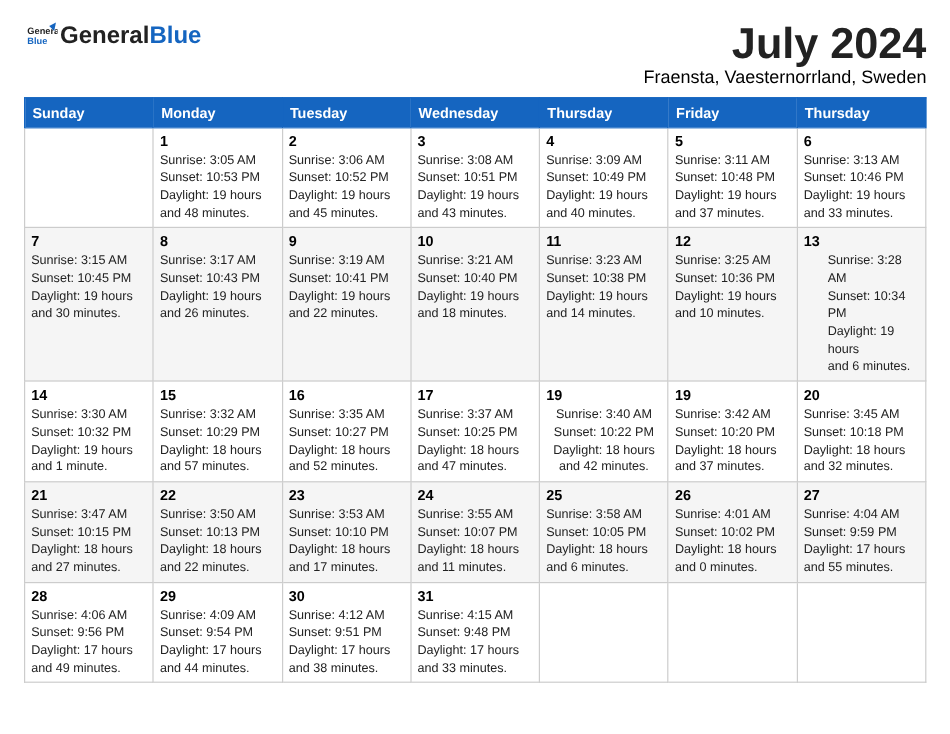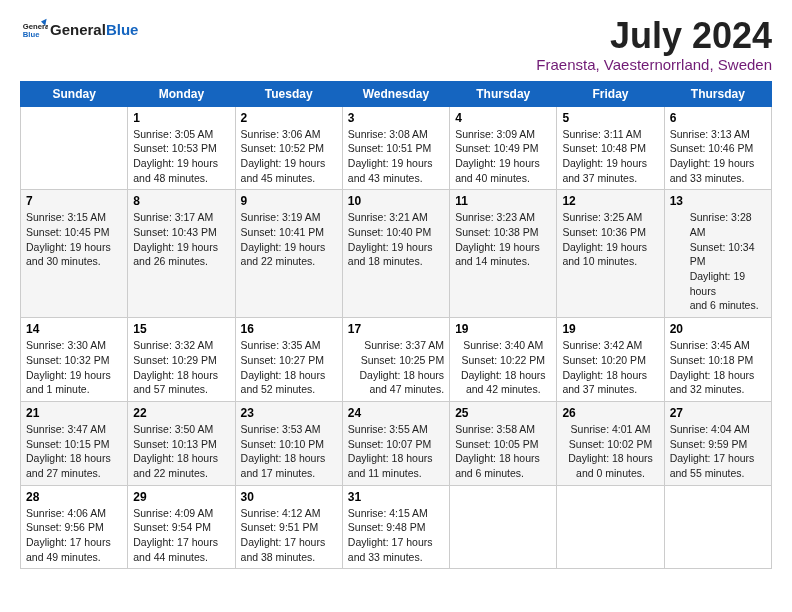--- a/index.html
+++ b/index.html
@@ -15,21 +15,21 @@
       justify-content: space-between;
       align-items: flex-start;
       margin-bottom: 8px;
     }
     .logo {
       display: flex;
       align-items: center;
       gap: 0;
     }
     .logo-text {
-      font-size: 15px;
+      font-size: 20px;
       font-weight: bold;
       color: #222;
       line-height: 1.2;
     }
     .logo-text span {
       color: #1565c0;
     }
     .logo-icon {
       width: 28px;
       height: 28px;
@@ -39,32 +39,32 @@
       text-align: right;
     }
     .month-title {
       font-size: 36px;
       font-weight: bold;
       color: #222;
       line-height: 1.1;
     }
     .location-title {
       font-size: 15px;
-      color: #701a75;
+      color: #000000;
       margin-left: 16px;
     }
     .calendar-table {
       width: 100%;
       border-collapse: collapse;
       font-size: 11px;
     }
     .calendar-table th {
       background-color: #1565c0;
       color: #fff;
-      text-align: center;
+      text-align: left;
       padding: 5px 6px;
       font-size: 12px;
       font-weight: bold;
       border: 1px solid #1565c0;
     }
     .calendar-table td {
       vertical-align: top;
       border: 1px solid #ccc;
       padding: 4px 5px;
       width: 14.28%;
@@ -241,21 +241,21 @@
         </td>
         <td>
           <span class="day-number">16</span>
           <div class="day-info" style="white-space: pre-line;">Sunrise: 3:35 AM
 Sunset: 10:27 PM
 Daylight: 18 hours
 and 52 minutes.</div>
         </td>
         <td>
           <span class="day-number">17</span>
-          <div class="day-info" style="white-space: pre-line; text-align: right;">Sunrise: 3:37 AM
+          <div class="day-info" style="white-space: pre-line;">Sunrise: 3:37 AM
 Sunset: 10:25 PM
 Daylight: 18 hours
 and 47 minutes.</div>
         </td>
         <td>
           <span class="day-number">19</span>
           <div class="day-info" style="white-space: pre-line; text-align: center;">Sunrise: 3:40 AM
 Sunset: 10:22 PM
 Daylight: 18 hours
 and 42 minutes.</div>
@@ -306,21 +306,21 @@
         </td>
         <td>
           <span class="day-number">25</span>
           <div class="day-info" style="white-space: pre-line;">Sunrise: 3:58 AM
 Sunset: 10:05 PM
 Daylight: 18 hours
 and 6 minutes.</div>
         </td>
         <td>
           <span class="day-number">26</span>
-          <div class="day-info" style="white-space: pre-line; text-align: center;">Sunrise: 4:01 AM
+          <div class="day-info" style="white-space: pre-line;">Sunrise: 4:01 AM
 Sunset: 10:02 PM
 Daylight: 18 hours
 and 0 minutes.</div>
         </td>
         <td>
           <span class="day-number">27</span>
           <div class="day-info" style="white-space: pre-line;">Sunrise: 4:04 AM
 Sunset: 9:59 PM
 Daylight: 17 hours
 and 55 minutes.</div>

